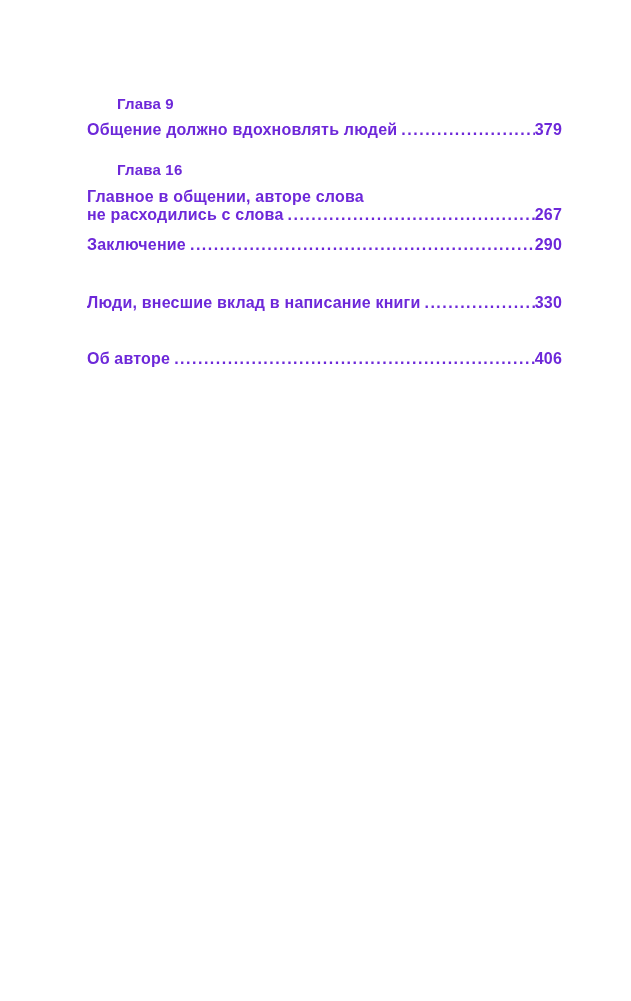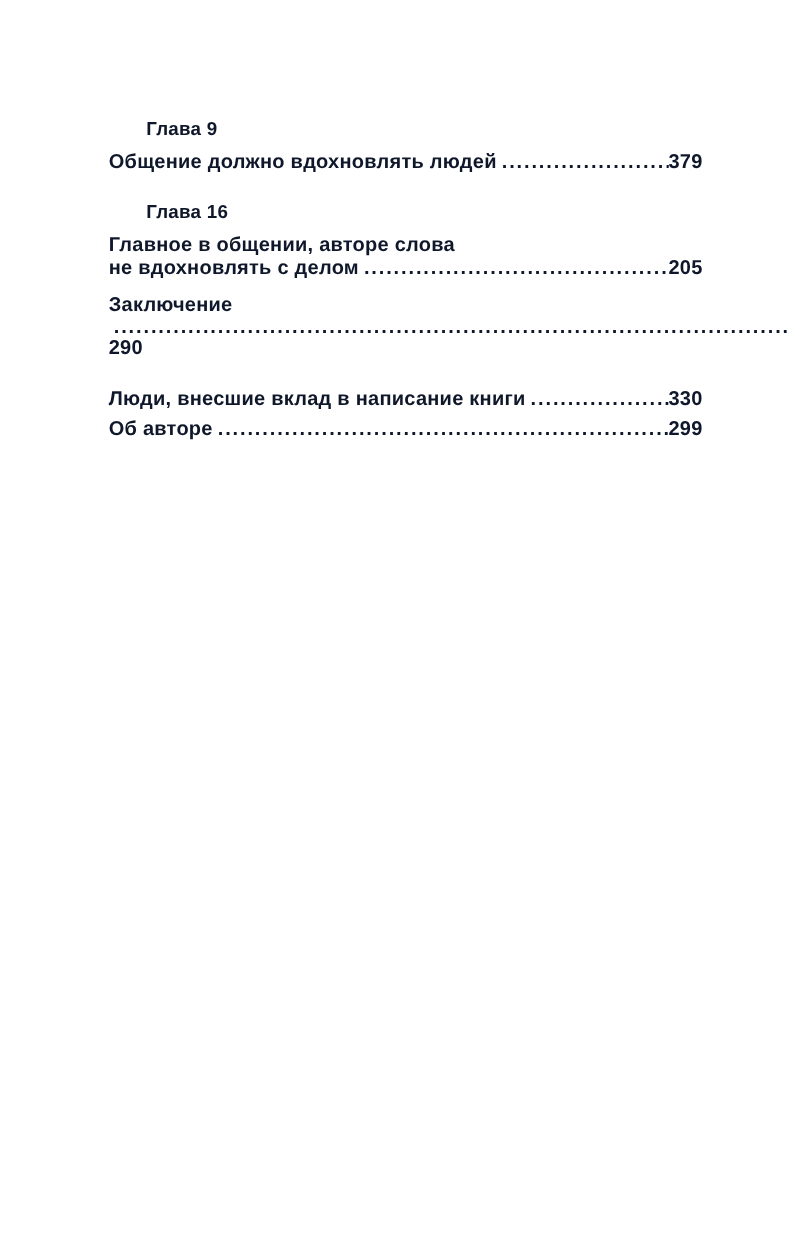--- a/index.html
+++ b/index.html
@@ -7,21 +7,21 @@
     padding: 0;
     background: #ffffff;
   }
   .page {
     position: relative;
     width: 631px;
     height: 896px;
     background: #ffffff;
     font-family: "Liberation Sans", sans-serif;
     font-weight: bold;
-    color: #0f172a;
+    color: #6d28d9;
     overflow: hidden;
   }
   .content {
     position: absolute;
     left: 87px;
     top: 0;
     width: 475px;
   }
   .row {
     position: absolute;
@@ -55,60 +55,60 @@
   .entry .n {
     flex: 0 0 auto;
     text-align: right;
   }
   
   .r0 { top: 95px; }
   .r1 { top: 121px; justify-content: flex-end; }
   .r2 { top: 161px; }
   .r3 { top: 188px; }
   .r4 { top: 206px; }
-  .r5 { top: 236px; flex-direction: column; }
-  .r6 { top: 311px; }
-  .r7 { top: 335px; }
+  .r5 { top: 236px; }
+  .r6 { top: 294px; }
+  .r7 { top: 350px; }
 </style>
 </head>
 <body>
 
 <div class="page">
   <div class="content">
 
     <div class="row chapter-heading r0">Глава 9</div>
 
     <div class="row entry r1">
       <span class="t">Общение должно вдохновлять людей</span>
       <span class="dots"></span>
       <span class="n">379</span>
     </div>
 
     <div class="row chapter-heading r2">Глава 16</div>
 
     <div class="row r3">Главное в общении, авторе слова</div>
 
     <div class="row entry r4">
-      <span class="t">не вдохновлять с делом</span>
+      <span class="t">не расходились с слова</span>
       <span class="dots"></span>
-      <span class="n">205</span>
+      <span class="n">267</span>
     </div>
 
     <div class="row entry r5">
       <span class="t">Заключение</span>
       <span class="dots"></span>
       <span class="n">290</span>
     </div>
 
     <div class="row entry r6">
       <span class="t">Люди, внесшие вклад в написание книги</span>
       <span class="dots"></span>
       <span class="n">330</span>
     </div>
 
     <div class="row entry r7">
       <span class="t">Об авторе</span>
       <span class="dots"></span>
-      <span class="n">299</span>
+      <span class="n">406</span>
     </div>
 
   </div>
 </div>
 
 </body></html>

